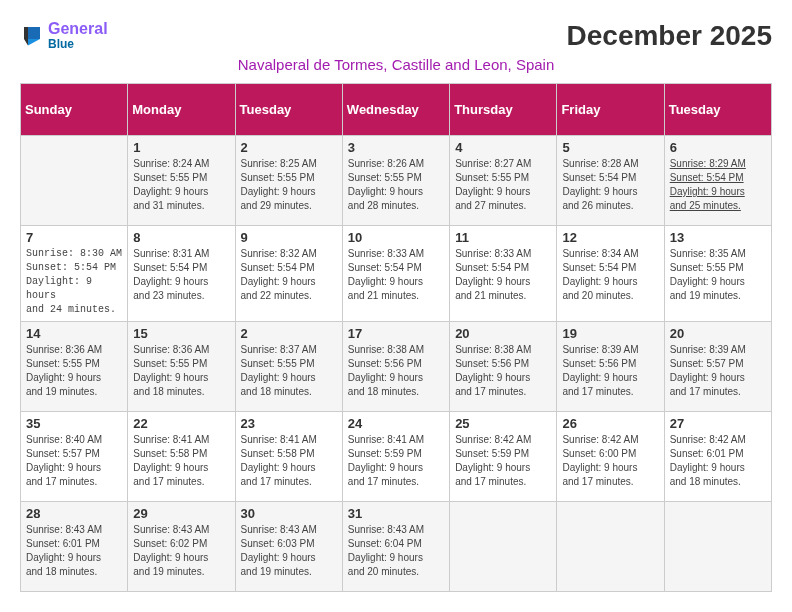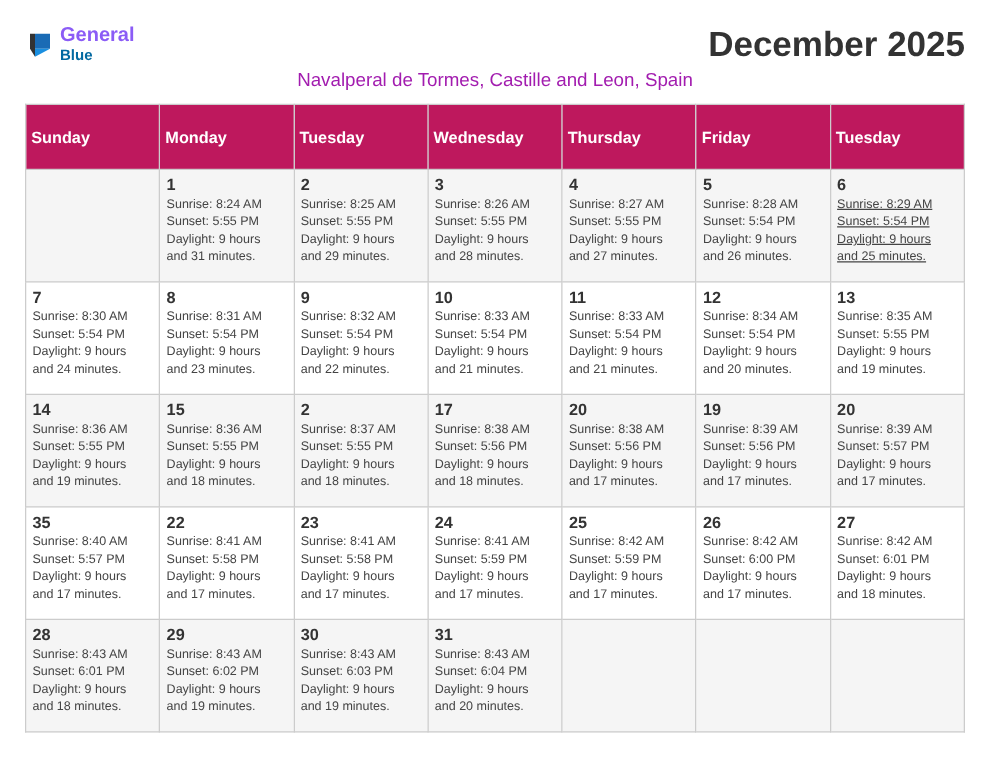--- a/index.html
+++ b/index.html
@@ -156,21 +156,21 @@
           <span class="day-number">6</span>
           <div class="day-info" style="white-space: pre-line; text-decoration: underline;">Sunrise: 8:29 AM
 Sunset: 5:54 PM
 Daylight: 9 hours
 and 25 minutes.</div>
         </td>
       </tr>
       <tr>
         <td>
           <span class="day-number">7</span>
-          <div class="day-info" style="white-space: pre-line;">Sunrise: 8:30 AM
+          <div class="day-info" style="white-space: pre-line; font-family: Liberation Mono, monospace;">Sunrise: 8:30 AM
 Sunset: 5:54 PM
 Daylight: 9 hours
 and 24 minutes.</div>
         </td>
         <td>
           <span class="day-number">8</span>
           <div class="day-info" style="white-space: pre-line;">Sunrise: 8:31 AM
 Sunset: 5:54 PM
 Daylight: 9 hours
 and 23 minutes.</div>

